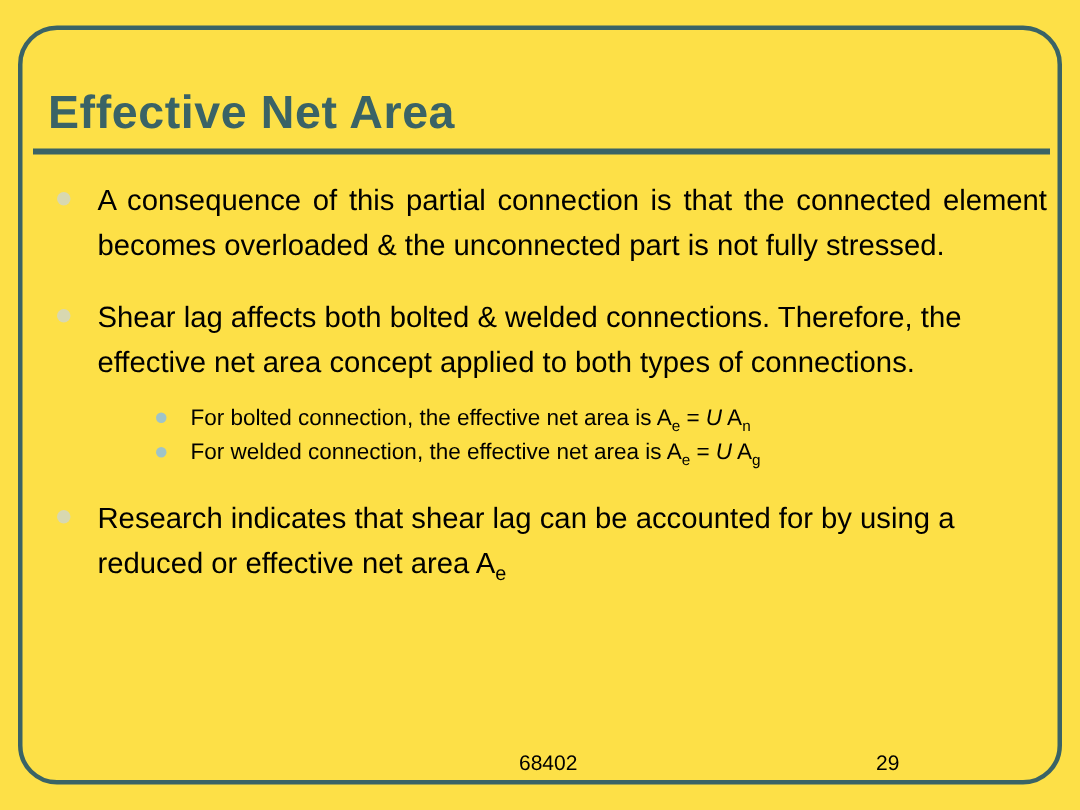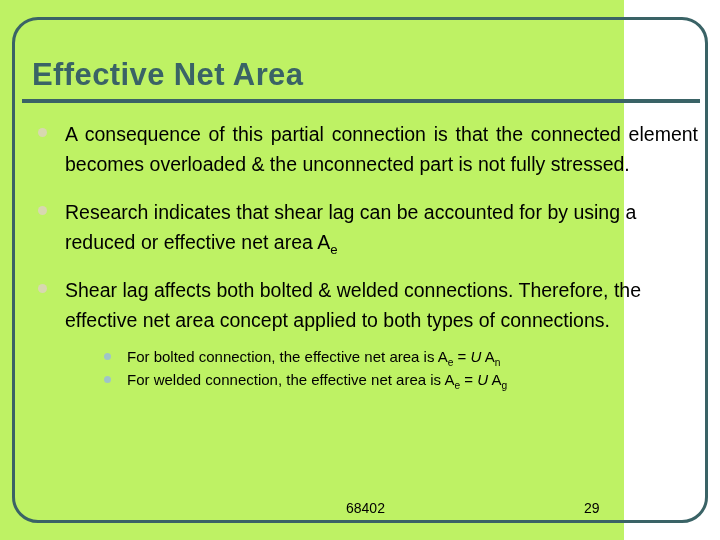--- a/index.html
+++ b/index.html
@@ -9,23 +9,23 @@
   }
   body {
     width: 720px;
     height: 540px;
     font-family: "Liberation Sans", sans-serif;
     overflow: hidden;
   }
 
   #slide {
     position: relative;
-    width: 624px;
+    width: 720px;
     height: 540px;
-    background: #bef264;
+    background: #fde047;
   }
 
   
   #slide-frame {
     position: absolute;
     left: 12px;
     top: 17px;
     width: 696px;
     height: 506px;
     box-sizing: border-box;
@@ -159,40 +159,40 @@
   <div id="body">
 
     <div class="bullet-row">
       <span class="marker"></span>
       <div class="bullet-text justify">A consequence of this partial connection is that the connected element becomes overloaded &amp; the unconnected part is not fully stressed.</div>
     </div>
 
 
     <div class="bullet-row">
       <span class="marker"></span>
-      <div class="bullet-text"><span>Research indicates that shear lag can be accounted for by using a reduced or effective net area A</span><sub>e</sub></div>
-    </div>
-
-    <div class="bullet-row">
-      <span class="marker"></span>
       <div class="bullet-text">Shear lag affects both bolted &amp; welded connections. Therefore, the effective net area concept applied to both types of connections.</div>
 
       <div id="sub-list">
 
         <div class="sub-row">
           <span class="sub-marker"></span>
           <div class="sub-text"><span>For bolted connection, the effective net area is A</span><sub>e</sub><span> = </span><span class="ital">U</span><span> A</span><sub>n</sub></div>
         </div>
 
         <div class="sub-row">
           <span class="sub-marker"></span>
           <div class="sub-text"><span>For welded connection, the effective net area is A</span><sub>e</sub><span> = </span><span class="ital">U</span><span> A</span><sub>g</sub></div>
         </div>
 
       </div>
     </div>
 
+    <div class="bullet-row">
+      <span class="marker"></span>
+      <div class="bullet-text"><span>Research indicates that shear lag can be accounted for by using a reduced or effective net area A</span><sub>e</sub></div>
+    </div>
+
   </div>
 
   <div id="footer-number">68402</div>
   <div id="footer-page">29</div>
 
 </div>
 
 </body></html>

